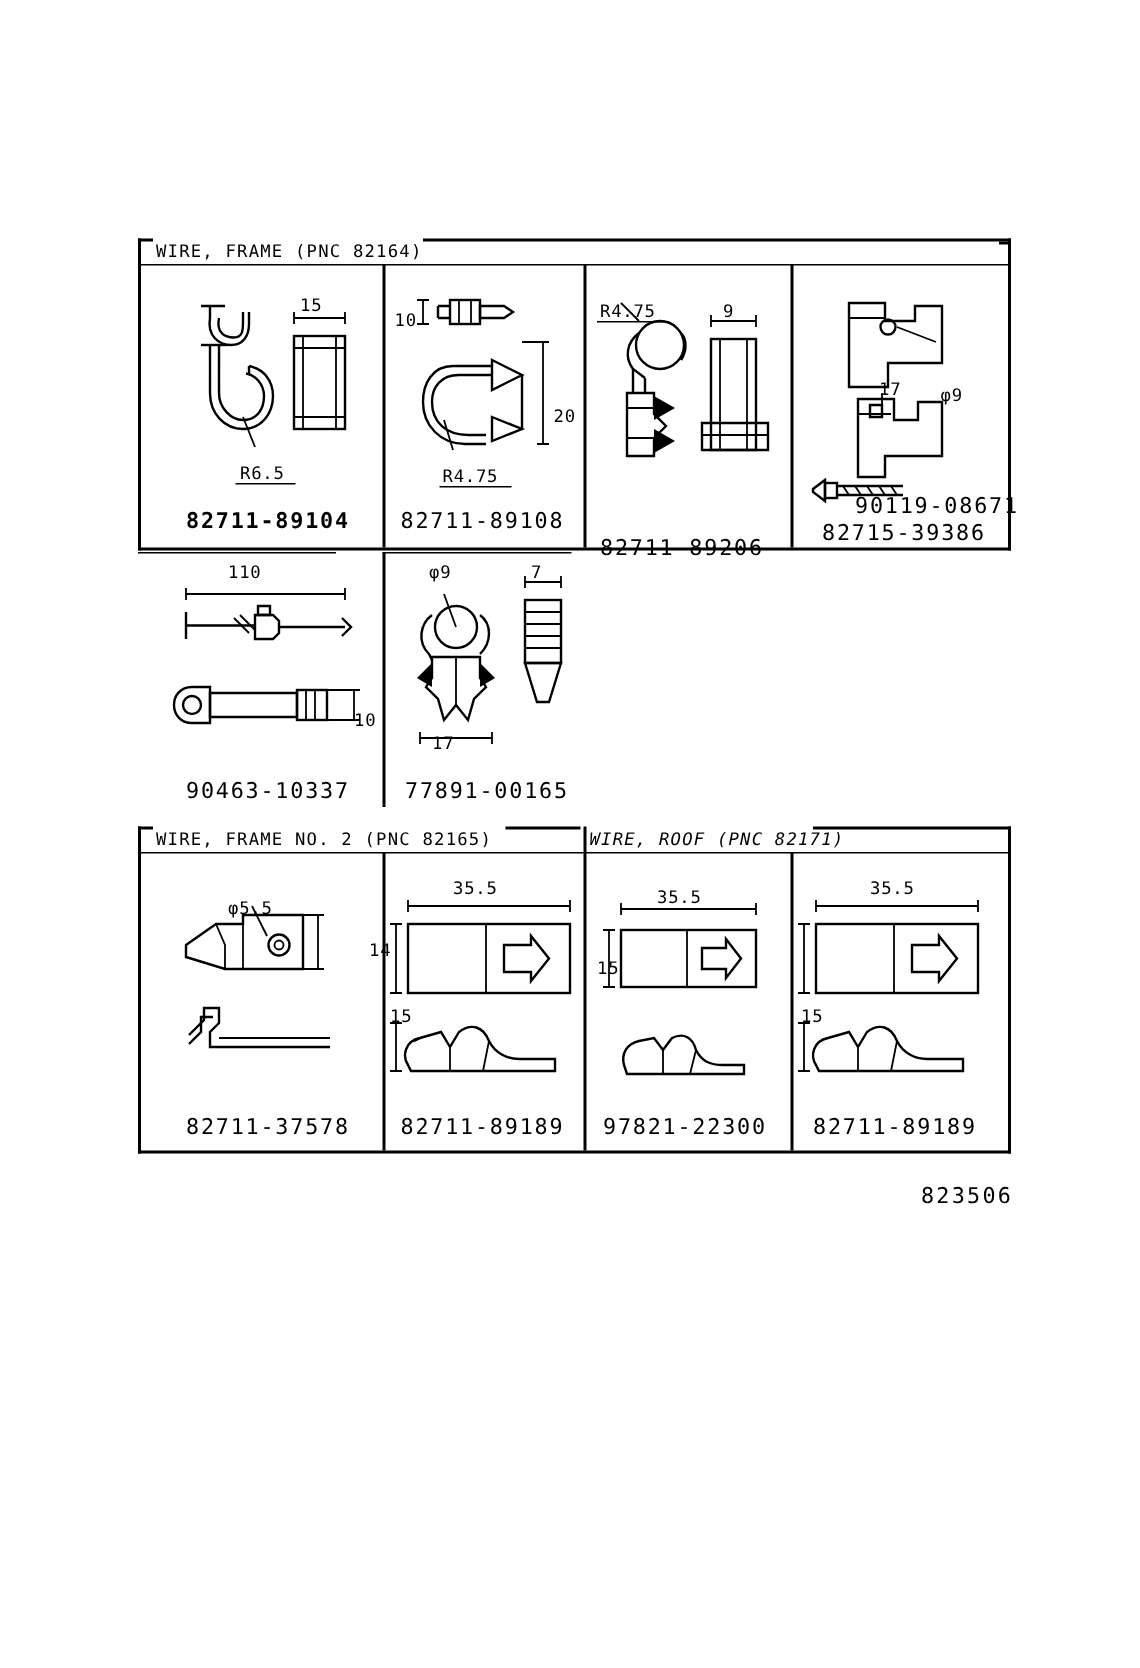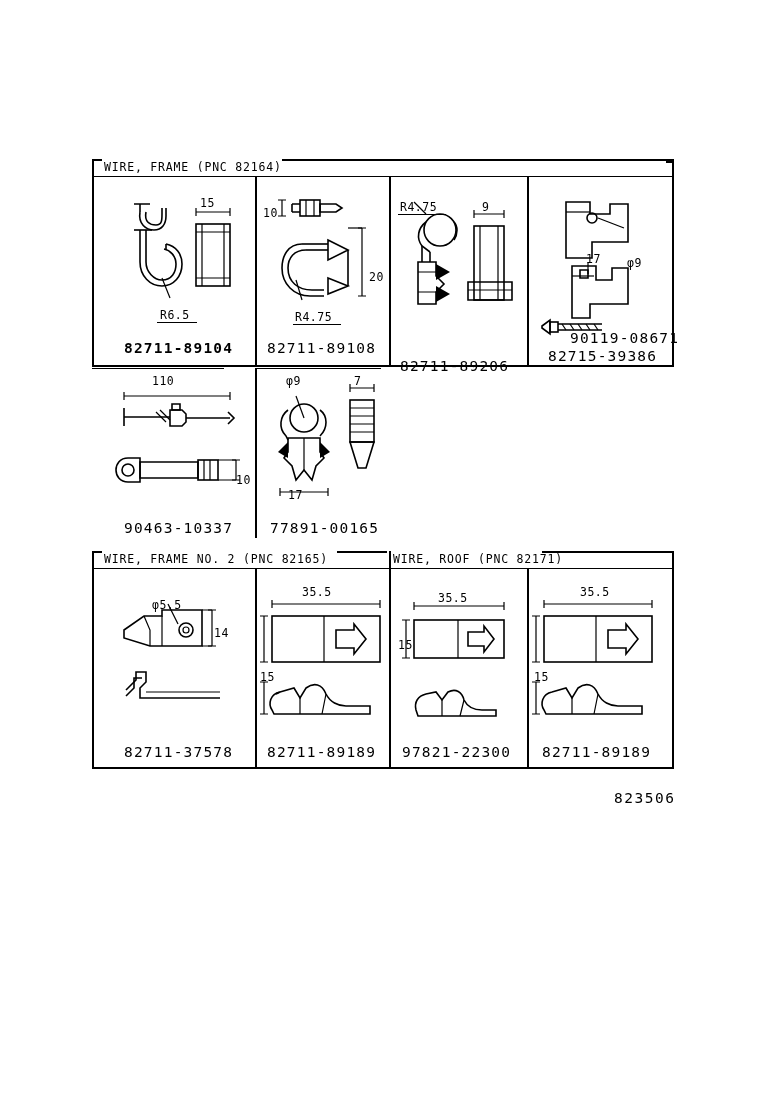--- a/index.html
+++ b/index.html
@@ -225,21 +225,21 @@
   </svg>
   <div class="lbl dim" style="left:272px; top:374px;">φ9</div>
   <div class="lbl dim" style="left:340px; top:374px;">7</div>
   <div class="lbl dim" style="left:274px; top:488px;">17</div>
   <div class="lbl partno" style="left:256px; top:520px;">77891-00165</div>
 
   <div class="ln hl" style="left:78px; top:551px; width:10px;"></div>
   <div class="ln hl" style="left:323px; top:551px; width:50px;"></div>
   <div class="ln hl" style="left:528px; top:551px; width:132px;"></div>
   <div class="lbl grouptitle" style="left:90px; top:552px;">WIRE, FRAME NO. 2 (PNC 82165)</div>
-  <div class="lbl grouptitle" style="left:379px; top:552px;">WIRE, ROOF (PNC 82171)</div>
+  <div class="lbl grouptitle" style="left:379px; top:552px;font-style:italic;">WIRE, ROOF (PNC 82171)</div>
 
   <div class="ln vl" style="left:78px; top:551px; height:218px;"></div>
   <div class="ln vl" style="left:658px; top:551px; height:218px;"></div>
   <div class="ln hl" style="left:78px; top:767px; width:582px;"></div>
 
   <div class="ln hl" style="left:78px; top:568px; width:582px; height:1px;"></div>
   <div class="ln vl" style="left:241px; top:568px; height:199px;"></div>
   <div class="ln vl" style="left:375px; top:551px; height:216px;"></div>
   <div class="ln vl" style="left:513px; top:568px; height:199px;"></div>
 
@@ -254,21 +254,21 @@
     <path class="nofill-t" d="M68 38 L58 18"></path>
 
     <path class="nofill-t" d="M102 24 L102 60 M98 24 L106 24 M98 60 L106 60"></path>
     <path class="nofill-t" d="M92 24 L102 24 M92 60 L102 60"></path>
 
     <path class="nofill" d="M16 104 L26 94 L26 86 L36 86 L36 96 L30 102 L30 112 L110 112"></path>
     <path class="nofill" d="M16 110 L24 102 L24 92 L32 92"></path>
     <path class="nofill-t" d="M36 106 L110 106"></path>
   </svg>
   <div class="lbl dim" style="left:138px; top:598px;">φ5.5</div>
-  <div class="lbl dim" style="left:200px; top:626px;">14</div>
+  <div class="lbl dim" style="left:200px; top:626px;padding-left:32px;">14</div>
   <div class="lbl partno" style="left:110px; top:744px;">82711-37578</div>
 
   <svg class="abs" style="left:246px; top:582px;" width="130" height="155" viewBox="0 0 130 155">
 
     <path class="nofill-t" d="M12 22 L120 22 M12 18 L12 26 M120 18 L120 26"></path>
 
     <rect class="nofill" x="12" y="34" width="108" height="46"></rect>
     <path class="nofill-t" d="M64 34 L64 80"></path>
     <path class="nofill" d="M76 48 L94 48 L94 42 L106 57 L94 72 L94 66 L76 66 Z"></path>
 

